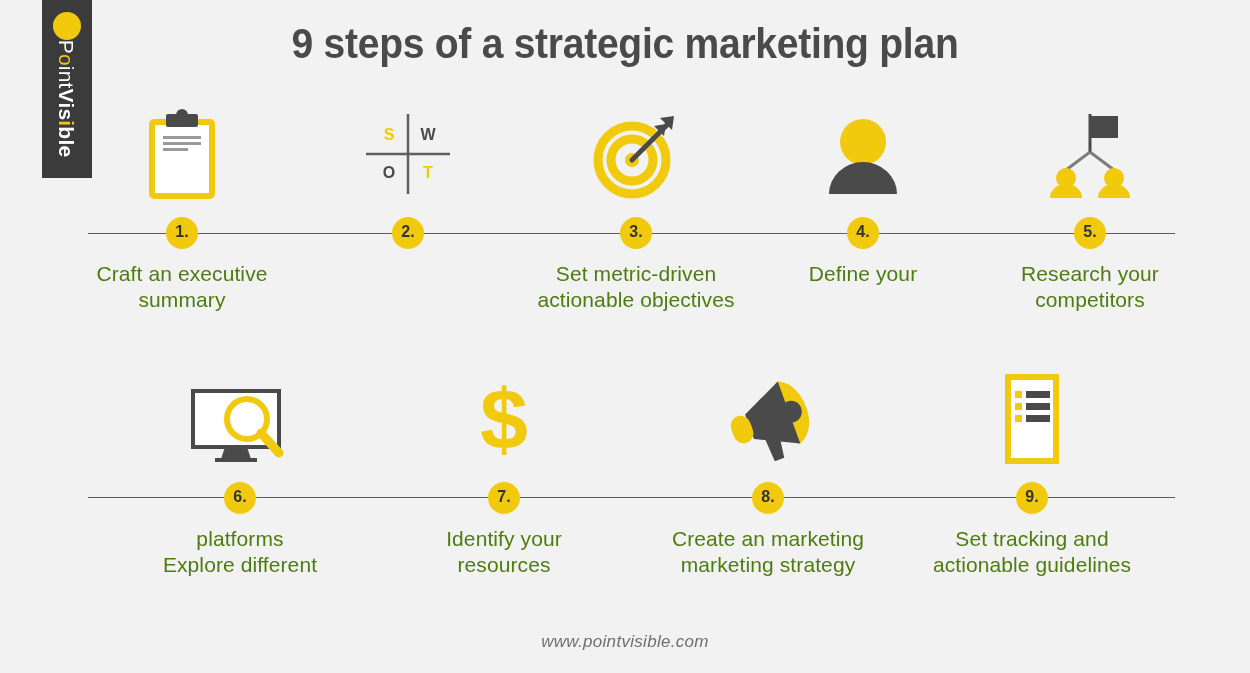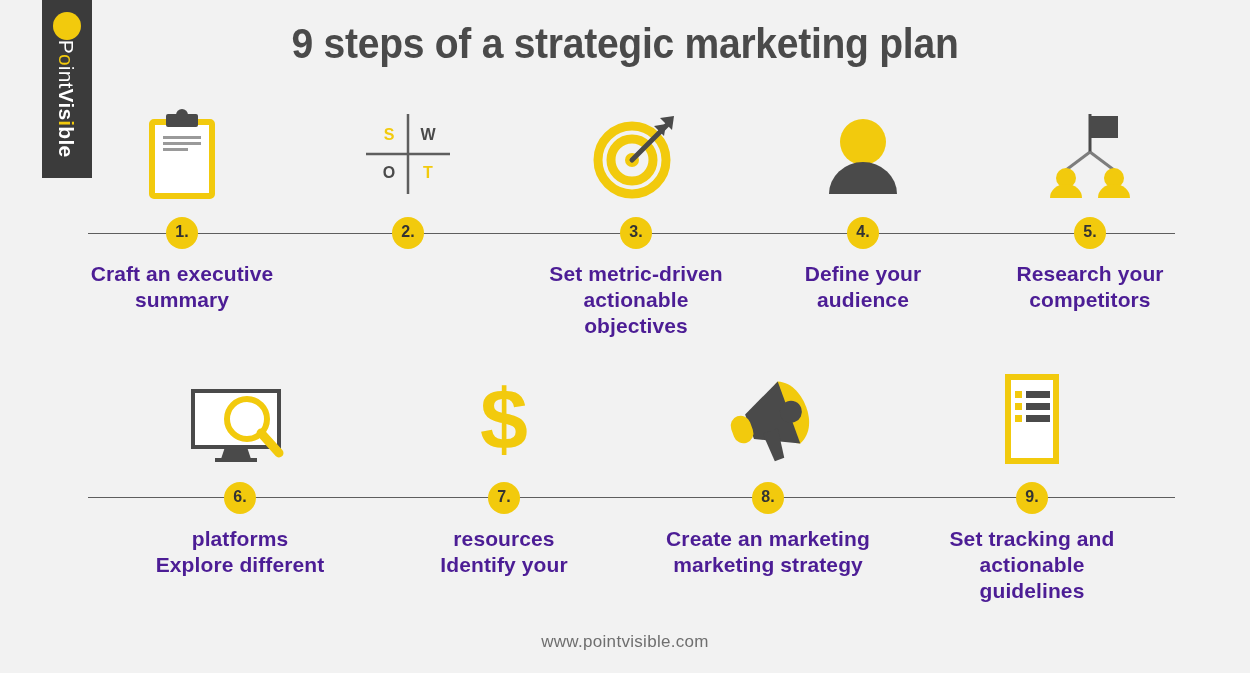--- a/index.html
+++ b/index.html
@@ -67,29 +67,29 @@
     background:#f2ca0d;color:#333333;
     font-size:16px;font-weight:bold;
     display:flex;align-items:center;justify-content:center;
     margin:4px auto 0 auto;position:relative;z-index:2;
     line-height:1;
   }
   .badge span{display:block;transform:translateY(-1px);}
   .label{
     margin-top:12px;
     font-size:21px;line-height:26px;
-    color:#4c1d95;
-    font-weight:bold;
+    color:#4d7c0f;
+    font-weight:normal;
     letter-spacing:.1px;
   }
 
   
   .footer{
     position:absolute;left:0;right:0;top:632px;text-align:center;
-    font-size:17px;color:#6f6f6f;letter-spacing:.3px;
+    font-style:italic;font-size:17px;color:#6f6f6f;letter-spacing:.3px;
   }
 
   
   .icon{display:block;}
 </style>
 </head>
 <body>
 
 <div class="logo-banner">
   <div class="logo-dot"></div>
@@ -164,21 +164,20 @@
       <svg class="icon" width="80" height="88" viewBox="0 0 80 88" aria-hidden="true">
         <circle cx="40" cy="32" r="23" fill="#f2ca0d"></circle>
         <path d="M6 84 a34 32 0 0 1 68 0 Z" fill="#4a4a4a"></path>
       </svg>
     </div>
     <div class="badge">
         <span>4.</span>
       </div>
     <div class="label">
       <div>Define your</div>
-      <div>audience</div>
     </div>
   </div>
 
   <div class="step" style="left:985px;width:210px;">
     <div class="icon-box">
       <svg class="icon" width="96" height="92" viewBox="0 0 96 92" aria-hidden="true">
         <line x1="48" y1="6" x2="48" y2="44" stroke="#4a4a4a" stroke-width="3"></line>
         <rect x="48" y="8" width="28" height="22" fill="#4a4a4a"></rect>
         <line x1="48" y1="44" x2="24" y2="62" stroke="#7d7d7d" stroke-width="3"></line>
         <line x1="48" y1="44" x2="72" y2="62" stroke="#7d7d7d" stroke-width="3"></line>
@@ -223,22 +222,22 @@
   <div class="step" style="left:399px;width:210px;">
     <div class="icon-box">
       <svg class="icon" width="70" height="92" viewBox="0 0 70 92" aria-hidden="true">
         <text x="35" y="76" font-family="Liberation Sans, sans-serif" font-size="86" font-weight="bold" fill="#f2ca0d" text-anchor="middle">$</text>
       </svg>
     </div>
     <div class="badge">
         <span>7.</span>
       </div>
     <div class="label">
+      <div>Identify your</div>
       <div>resources</div>
-      <div>Identify your</div>
     </div>
   </div>
 
   <div class="step" style="left:663px;width:210px;">
     <div class="icon-box">
       <svg class="icon" width="100" height="92" viewBox="0 0 100 92" aria-hidden="true">
         <g transform="rotate(-20 50 46)">
           <path d="M72 14 C86 20 90 36 90 48 C90 60 86 74 72 80 L68 78 L68 16 Z" fill="#f2ca0d"></path>
           <path d="M30 34 L72 14 L72 80 L30 60 Z" fill="#4a4a4a"></path>
           <rect x="12" y="33" width="20" height="28" rx="10" fill="#f2ca0d"></rect>

